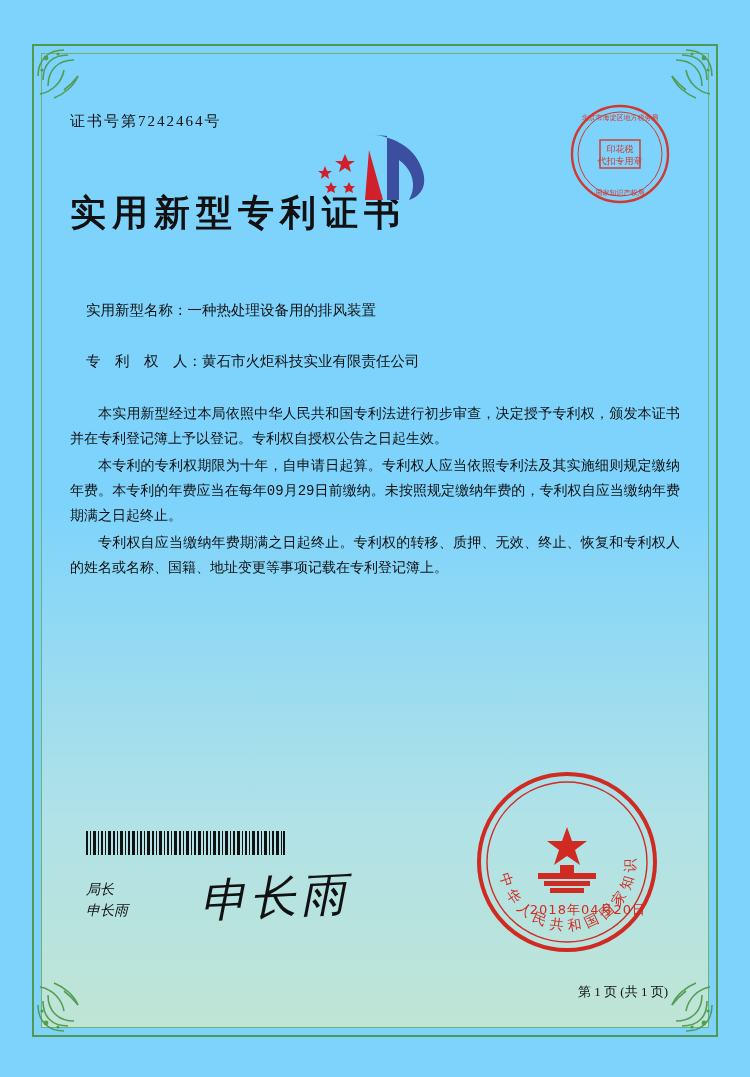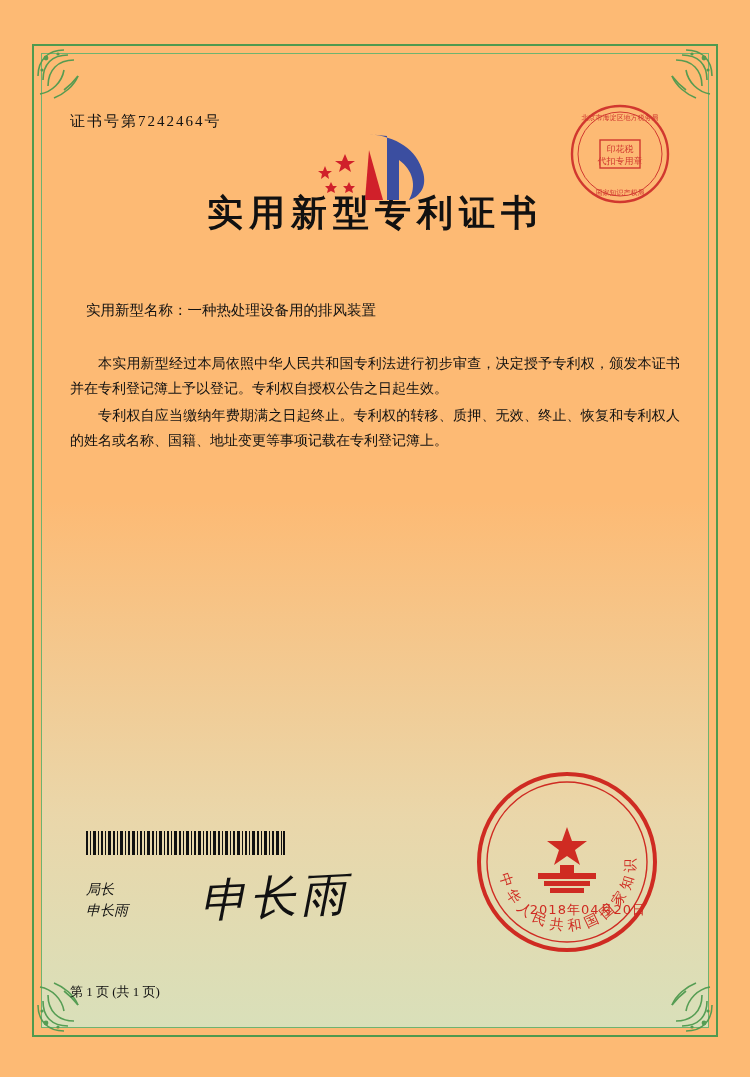--- a/index.html
+++ b/index.html
@@ -12,21 +12,21 @@
     height: 1077px;
     font-family: "Liberation Serif", serif;
     color: #1a1a1a;
     overflow: hidden;
   }
 
   .page {
     position: relative;
     width: 750px;
     height: 1077px;
-    background: #fdba74;
+    background: #7dd3fc;
     overflow: hidden;
   }
 
   
   .frame-outer {
     position: absolute;
     left: 32px;
     top: 44px;
     right: 32px;
     bottom: 40px;
@@ -93,21 +93,20 @@
   .seal-top {
     position: absolute;
     right: 8px;
     top: 22px;
     width: 104px;
     height: 104px;
   }
 
   .title {
     margin-top: 58px;
-    text-align: center;
     font-size: 36px;
     font-weight: bold;
     letter-spacing: 6px;
     font-family: "DejaVu Sans", sans-serif;
     color: #111;
   }
 
   .fields {
     margin-top: 62px;
     padding-left: 16px;
@@ -120,20 +119,21 @@
     white-space: nowrap;
   }
   .field .lbl { letter-spacing: 0px; }
 
   .paras {
     margin-top: 22px;
     font-size: 14px;
     line-height: 25px;
     text-align: justify;
     color: #111;
+    font-family: Liberation Mono, monospace;
   }
   .paras p {
     margin: 0 0 2px 0;
     text-indent: 28px;
   }
 
   .barcode {
     position: absolute;
     left: 16px;
     bottom: 152px;
@@ -179,21 +179,21 @@
     color: #cf2b22;
     letter-spacing: 1px;
     font-family: "DejaVu Sans", sans-serif;
     white-space: nowrap;
   }
 
   .page-num {
     position: absolute;
     left: 0; right: 12px;
     bottom: 6px;
-    text-align: left;
+    text-align: right;
     font-size: 13px;
     color: #111;
   }
 </style>
 </head>
 <body>
 
 <div class="page">
 
   <div class="frame-outer"></div>
@@ -289,24 +289,28 @@
         <text x="52" y="93" font-size="7" fill="#d1382f" text-anchor="middle" font-family="DejaVu Sans, sans-serif">国家知识产权局</text>
       </svg>
     </div>
 
     <div class="title">实用新型专利证书</div>
 
     <div class="fields">
       <div class="field">
         <span class="lbl">实用新型名称：</span><span class="val">一种热处理设备用的排风装置</span>
       </div>
+      <div class="field">
+        <span class="lbl">专　利　权　人：</span><span class="val">黄石市火炬科技实业有限责任公司</span>
+      </div>
     </div>
 
     <div class="paras">
       <p>本实用新型经过本局依照中华人民共和国专利法进行初步审查，决定授予专利权，颁发本证书并在专利登记簿上予以登记。专利权自授权公告之日起生效。</p>
+      <p>本专利的专利权期限为十年，自申请日起算。专利权人应当依照专利法及其实施细则规定缴纳年费。本专利的年费应当在每年09月29日前缴纳。未按照规定缴纳年费的，专利权自应当缴纳年费期满之日起终止。</p>
       <p>专利权自应当缴纳年费期满之日起终止。专利权的转移、质押、无效、终止、恢复和专利权人的姓名或名称、国籍、地址变更等事项记载在专利登记簿上。</p>
     </div>
 
     <div class="barcode">
       <svg viewBox="0 0 200 24" width="200" height="24" preserveAspectRatio="none" aria-hidden="true">
         <g fill="#111">
           <rect x="0" y="0" width="2" height="24"></rect>
             <rect x="4" y="0" width="1" height="24"></rect>
           <rect x="7" y="0" width="3" height="24"></rect>
             <rect x="12" y="0" width="1" height="24"></rect>

